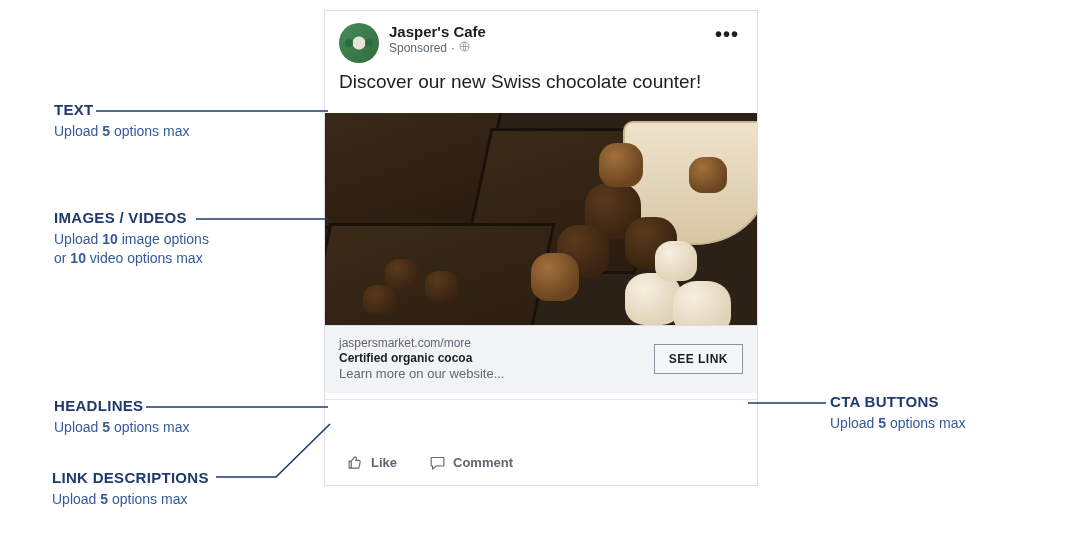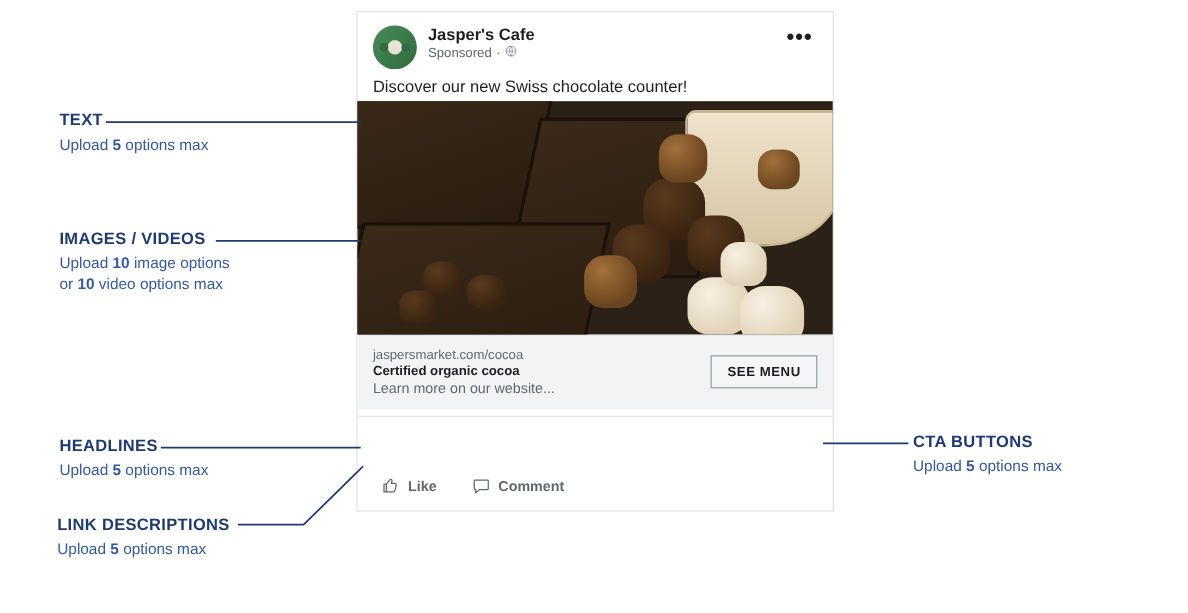--- a/index.html
+++ b/index.html
@@ -9,21 +9,21 @@
 .post-header{display:flex;align-items:flex-start;padding:12px 14px 8px;}
 .avatar{width:40px;height:40px;border-radius:50%;background:radial-gradient(circle at 50% 50%,#e8e3d7 0 6px,transparent 7px),linear-gradient(135deg,#4a8b59 0%,#2f6b3e 100%);position:relative;flex:0 0 auto;}
 .avatar::before,.avatar::after{content:"";position:absolute;width:8px;height:8px;border-radius:50%;background:#2f6b3e;}
 .avatar::before{left:6px;top:16px;} .avatar::after{right:6px;top:16px;}
 .header-text{margin-left:10px;flex:1;min-width:0;}
 .page-name{font-weight:700;font-size:15px;color:#1c1e21;}
 .sponsored-line{font-size:12px;color:#606770;display:flex;align-items:flex-start;gap:4px;margin-top:1px;}
 .globe-icon{width:11px;height:11px;color:#90949c;}
 .dots{font-size:20px;color:#1c1e21;font-weight:700;letter-spacing:1px;line-height:14px;padding:4px;cursor:pointer;}
 
-.post-body-text{padding:0 14px 4px;font-size:15px;color:#1c1e21;}
+.post-body-text{padding:0 14px 20px;font-size:19px;color:#1c1e21;}
 
 .post-image{width:100%;height:212px;display:block;background:#2b2117;position:relative;overflow:hidden;}
 .tray{position:absolute;background:linear-gradient(160deg,#3b2a18 0%,#2a1c10 100%);border:3px solid #1a120a;transform:skewX(-12deg);}
 .tray.t1{left:-30px;top:-10px;width:190px;height:120px;}
 .tray.t2{left:150px;top:15px;width:170px;height:140px;}
 .tray.t3{left:-10px;top:110px;width:220px;height:130px;}
 .choc{position:absolute;border-radius:40% 40% 35% 35%;}
 .choc.dark{background:radial-gradient(circle at 35% 30%,#5a3a1c,#3a2411 70%);}
 .choc.milk{background:radial-gradient(circle at 35% 30%,#a3713b,#6b4520 70%);}
 .choc.white{background:radial-gradient(circle at 35% 30%,#f7efe0,#e0d3b8 70%);}
@@ -84,25 +84,25 @@
     <div class="choc white" style="left:348px;top:168px;width:58px;height:54px"></div>
     <div class="choc white" style="left:330px;top:128px;width:42px;height:40px"></div>
     <div class="choc milk" style="right:30px;top:44px;width:38px;height:36px"></div>
     <div class="choc dark" style="left:60px;top:146px;width:34px;height:30px"></div>
     <div class="choc dark" style="left:100px;top:158px;width:34px;height:30px"></div>
     <div class="choc dark" style="left:38px;top:172px;width:34px;height:30px"></div>
   </div>
 
   <div class="link-box">
     <div class="link-left">
-      <div class="link-domain">jaspersmarket.com/cocoa</div>
+      <div class="link-domain">jaspersmarket.com/more</div>
       <div class="link-headline">Certified organic cocoa</div>
       <div class="link-desc">Learn more on our website...</div>
     </div>
-    <button class="cta">SEE MENU</button>
+    <button class="cta">SEE LINK</button>
   </div>
 
   <div class="actions">
     <div class="action">
       <svg viewBox="0 0 24 24">
           <path fill="none" stroke="currentColor" stroke-width="1.6" d="M3 10h3v10H3zM6 20h9c1 0 1.8-.6 2-1.5l1.6-7c.3-1.3-.7-2.5-2-2.5h-4l.6-3c.2-1-.6-2-1.6-2-.5 0-1 .3-1.3.7L6 10"></path>
         </svg>
       <span>Like</span>
     </div>
     <div class="action">

